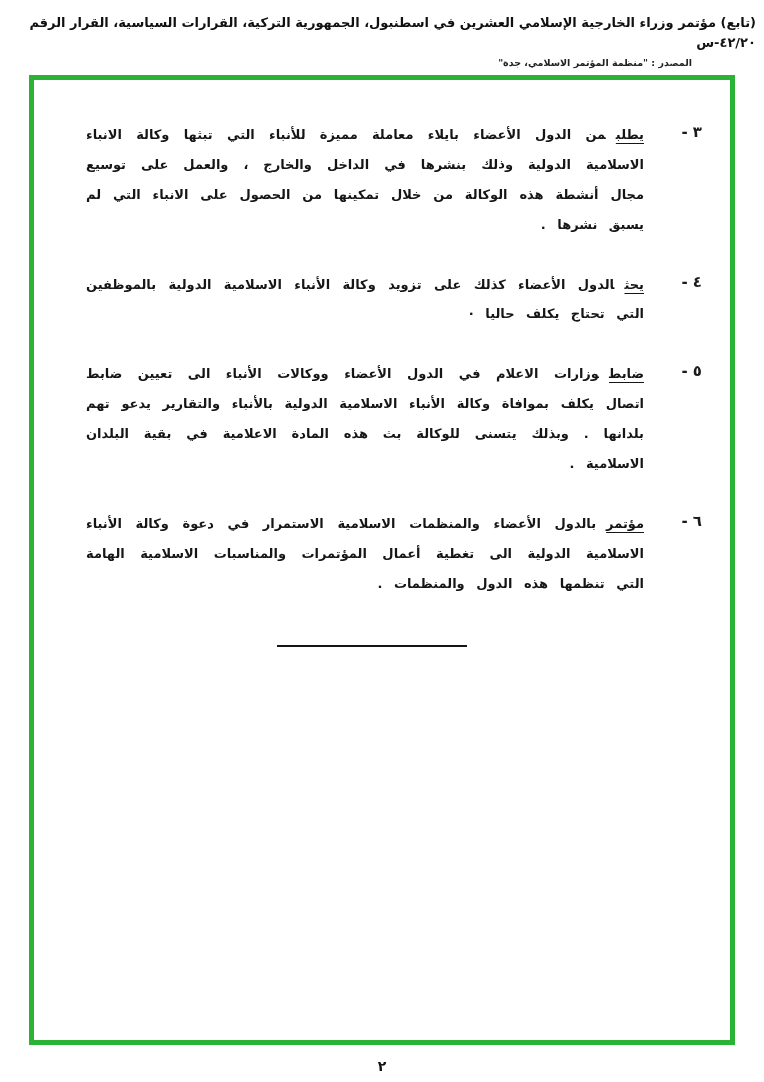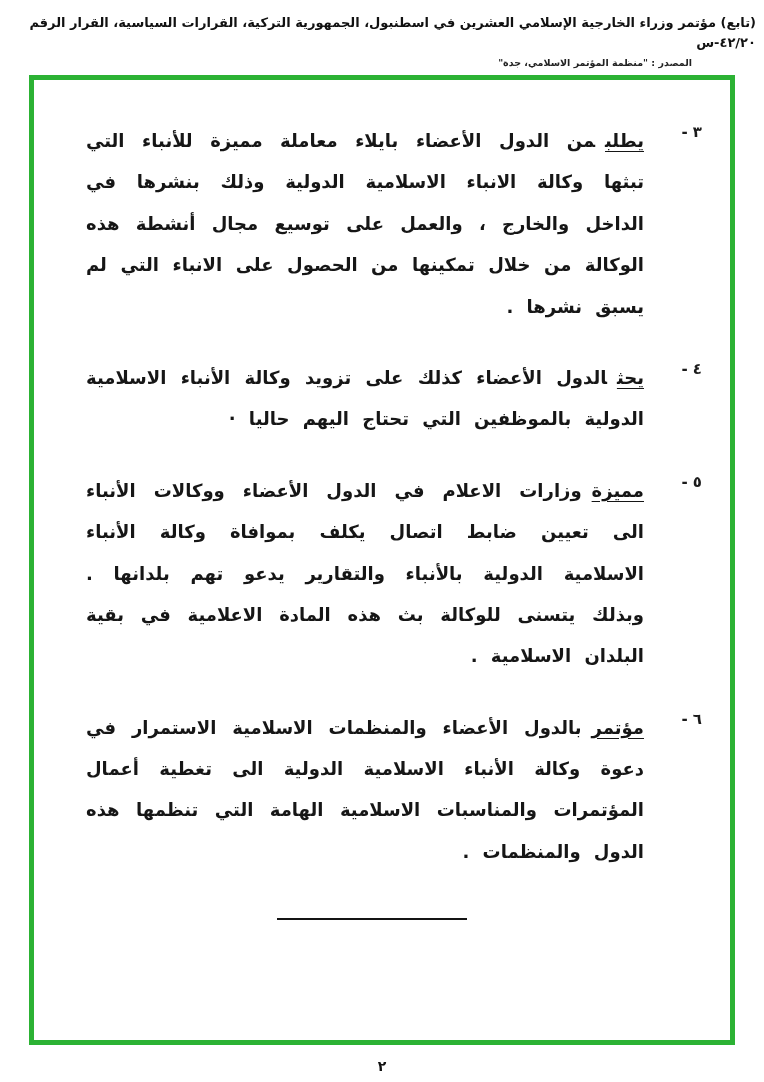--- a/index.html
+++ b/index.html
@@ -50,21 +50,21 @@
   .item-marker {
     flex: 0 0 46px;
     font-size: 15px;
     font-weight: bold;
     white-space: pre;
     padding-top: 3px;
     letter-spacing: 2px;
   }
   .item-text {
     flex: 1;
-    font-size: 18px;
+    font-size: 13px;
     font-weight: bold;
     line-height: 2.3;
     text-align: justify;
     word-spacing: 7px;
     color: #161616;
   }
   .item-lead {
     text-decoration: underline;
     text-underline-offset: 4px;
     margin-inline-end: 10px;
@@ -102,26 +102,26 @@
 <div class="frame">
   <div class="content">
 
     <div class="item">
       <span class="item-marker">٣ -</span>
       <p class="item-text" style="margin: 0px;"><span class="item-lead">يطلب</span><span>من الدول الأعضاء بايلاء معاملة مميزة للأنباء التي تبثها وكالة الانباء الاسلامية الدولية وذلك بنشرها في الداخل والخارج ، والعمل على توسيع مجال أنشطة هذه الوكالة من خلال تمكينها من الحصول على الانباء التي لم يسبق نشرها .</span></p>
     </div>
 
     <div class="item">
       <span class="item-marker">٤ -</span>
-      <p class="item-text" style="margin: 0px;"><span class="item-lead">يحث</span><span>الدول الأعضاء كذلك على تزويد وكالة الأنباء الاسلامية الدولية بالموظفين التي تحتاج اليهم حاليا ·</span></p>
+      <p class="item-text" style="margin: 0px;"><span class="item-lead">يحث</span><span>الدول الأعضاء كذلك على تزويد وكالة الأنباء الاسلامية الدولية بالموظفين التي تحتاج يكلف حاليا ·</span></p>
     </div>
 
     <div class="item">
       <span class="item-marker">٥ -</span>
-      <p class="item-text" style="margin: 0px;"><span class="item-lead">مميزة</span><span>وزارات الاعلام في الدول الأعضاء ووكالات الأنباء الى تعيين ضابط اتصال يكلف بموافاة وكالة الأنباء الاسلامية الدولية بالأنباء والتقارير يدعو تهم بلدانها . وبذلك يتسنى للوكالة بث هذه المادة الاعلامية في بقية البلدان الاسلامية .</span></p>
+      <p class="item-text" style="margin: 0px;"><span class="item-lead">ضابط</span><span>وزارات الاعلام في الدول الأعضاء ووكالات الأنباء الى تعيين ضابط اتصال يكلف بموافاة وكالة الأنباء الاسلامية الدولية بالأنباء والتقارير يدعو تهم بلدانها . وبذلك يتسنى للوكالة بث هذه المادة الاعلامية في بقية البلدان الاسلامية .</span></p>
     </div>
 
     <div class="item">
       <span class="item-marker">٦ -</span>
       <p class="item-text" style="margin: 0px;"><span class="item-lead">مؤتمر</span><span>بالدول الأعضاء والمنظمات الاسلامية الاستمرار في دعوة وكالة الأنباء الاسلامية الدولية الى تغطية أعمال المؤتمرات والمناسبات الاسلامية الهامة التي تنظمها هذه الدول والمنظمات .</span></p>
     </div>
 
     <div class="divider"></div>
 
   </div>

